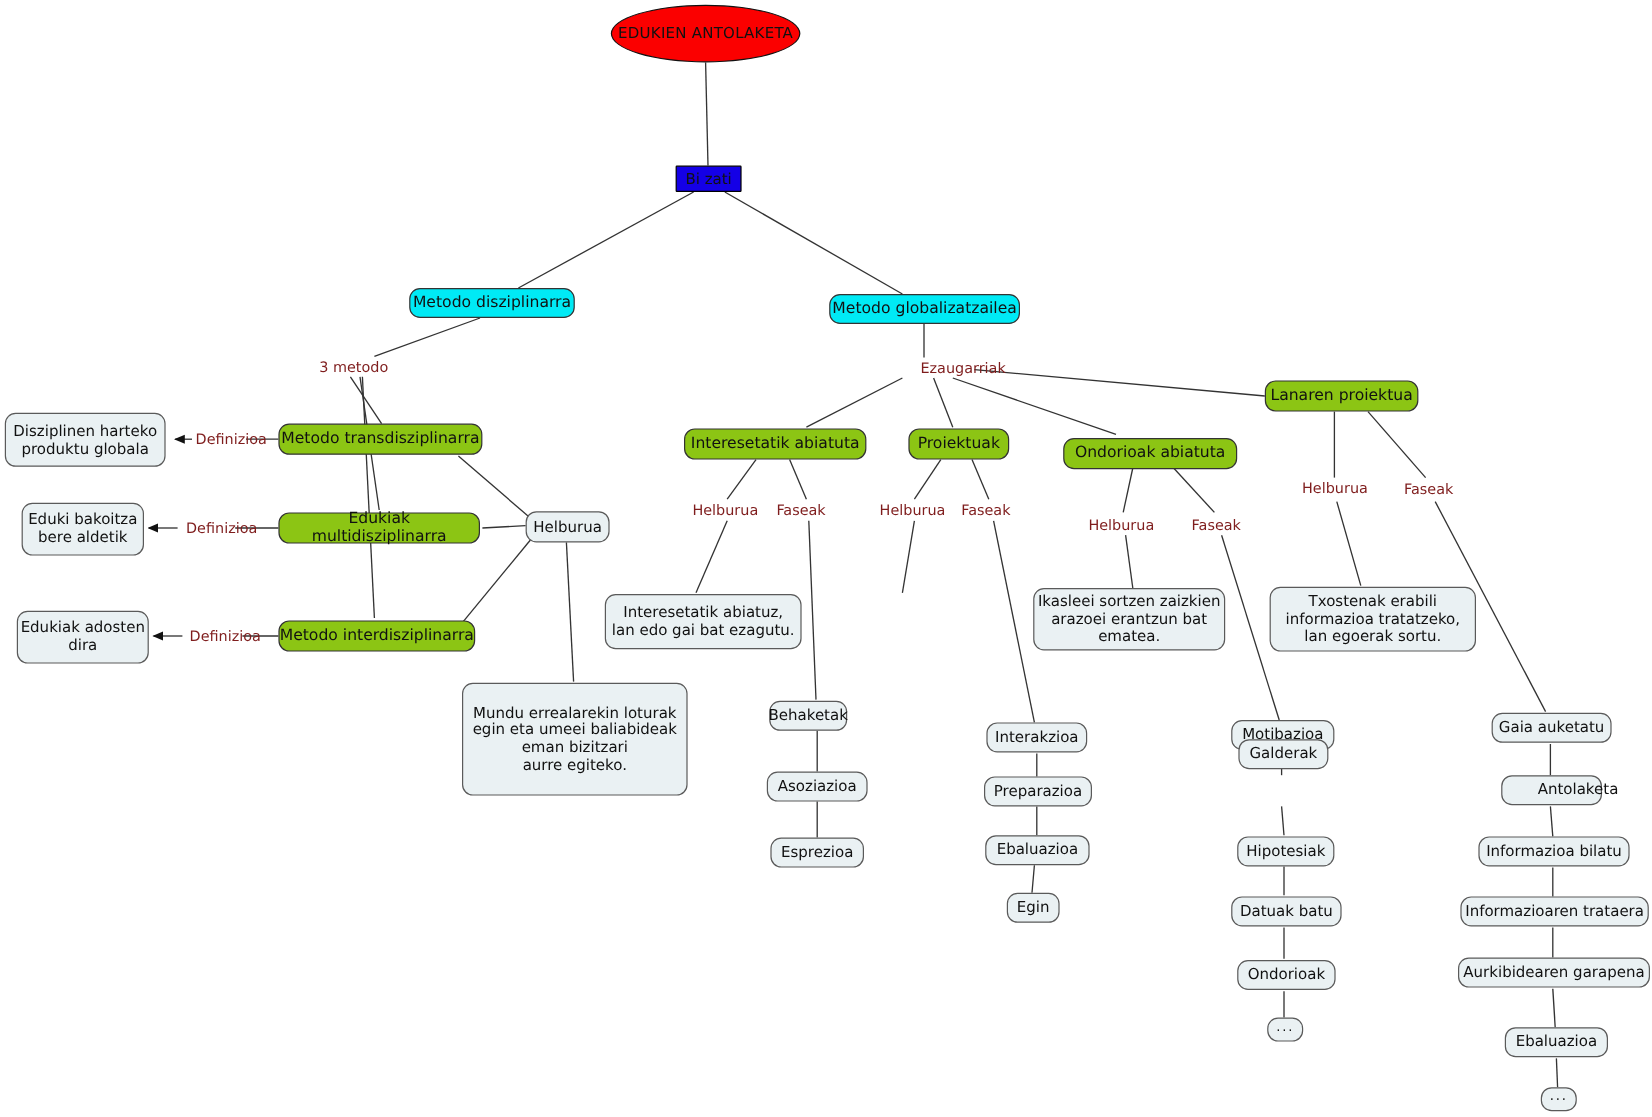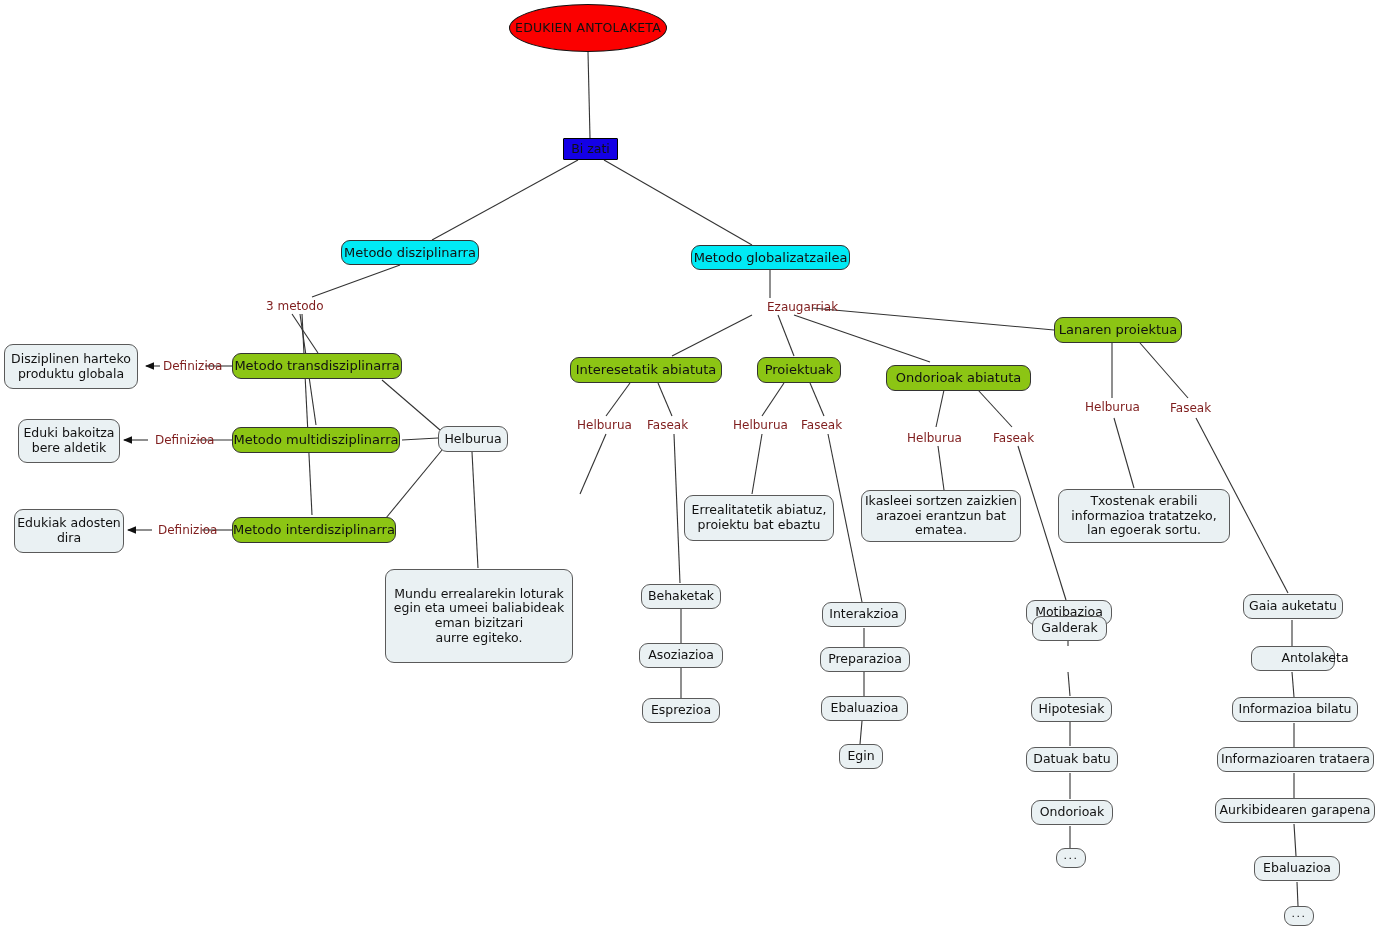--- a/index.html
+++ b/index.html
@@ -138,51 +138,51 @@
   <div class="linklabel" style="left:577px;top:418px;">Helburua</div>
   <div class="linklabel" style="left:647px;top:418px;">Faseak</div>
   <div class="linklabel" style="left:733px;top:418px;">Helburua</div>
   <div class="linklabel" style="left:801px;top:418px;">Faseak</div>
   <div class="linklabel" style="left:907px;top:431px;">Helburua</div>
   <div class="linklabel" style="left:993px;top:431px;">Faseak</div>
   <div class="linklabel" style="left:1085px;top:400px;">Helburua</div>
   <div class="linklabel" style="left:1170px;top:401px;">Faseak</div>
 
   <div class="node n-green" style="left:232px;top:353px;width:170px;height:26px;">Metodo transdisziplinarra</div>
-  <div class="node n-green" style="left:232px;top:427px;width:168px;height:26px;">Metodo multidisziplinarra</div>
+  <div class="node n-green" style="left:232px;top:427px;width:168px;height:26px;">Edukiak multidisziplinarra</div>
   <div class="node n-green" style="left:232px;top:517px;width:164px;height:26px;">Metodo interdisziplinarra</div>
 
   <div class="node n-light" style="left:4px;top:344px;width:134px;height:45px;">Disziplinen harteko
 produktu globala</div>
   <div class="node n-light" style="left:18px;top:419px;width:102px;height:44px;">Eduki bakoitza
 bere aldetik</div>
   <div class="node n-light" style="left:14px;top:509px;width:110px;height:44px;">Edukiak adosten
 dira</div>
 
   <div class="node n-light" style="left:438px;top:426px;width:70px;height:26px;">Helburua</div>
   <div class="node n-light" style="left:385px;top:569px;width:188px;height:94px;">Mundu errealarekin loturak
 egin eta umeei baliabideak
 eman bizitzari
 aurre egiteko.</div>
 
   <div class="node n-green" style="left:570px;top:357px;width:152px;height:26px;">Interesetatik abiatuta</div>
   <div class="node n-green" style="left:757px;top:357px;width:84px;height:26px;">Proiektuak</div>
   <div class="node n-green" style="left:886px;top:365px;width:145px;height:26px;">Ondorioak abiatuta</div>
   <div class="node n-green" style="left:1054px;top:317px;width:128px;height:26px;">Lanaren proiektua</div>
 
-  <div class="node n-light" style="left:684px;top:495px;width:150px;height:46px;">Errealitatetik abiatuz,
-proiektu bat ebaztu</div>
+  <div class="node n-light" style="left:504px;top:495px;width:164px;height:46px;">Interesetatik abiatuz,
+lan edo gai bat ezagutu.</div>
   <div class="node n-light" style="left:861px;top:490px;width:160px;height:52px;">Ikasleei sortzen zaizkien
 arazoei erantzun bat
 ematea.</div>
   <div class="node n-light" style="left:1058px;top:489px;width:172px;height:54px;">Txostenak erabili
 informazioa tratatzeko,
 lan egoerak sortu.</div>
 
-  <div class="node n-chain" style="left:641px;top:584px;width:80px;height:25px;">Behaketak</div>
+  <div class="node n-chain" style="left:641px;top:584px;width:65px;height:25px;">Behaketak</div>
   <div class="node n-chain" style="left:639px;top:643px;width:84px;height:25px;">Asoziazioa</div>
   <div class="node n-chain" style="left:642px;top:698px;width:78px;height:25px;">Esprezioa</div>
 
   <div class="node n-chain" style="left:822px;top:602px;width:84px;height:25px;">Interakzioa</div>
   <div class="node n-chain" style="left:820px;top:647px;width:90px;height:25px;">Preparazioa</div>
   <div class="node n-chain" style="left:821px;top:696px;width:87px;height:25px;">Ebaluazioa</div>
   <div class="node n-chain" style="left:839px;top:744px;width:44px;height:25px;">Egin</div>
 
   <div class="node n-chain" style="left:1026px;top:600px;width:86px;height:25px;">Motibazioa</div>
   <div class="node n-chain" style="left:1032px;top:616px;width:75px;height:25px;">Galderak</div>

